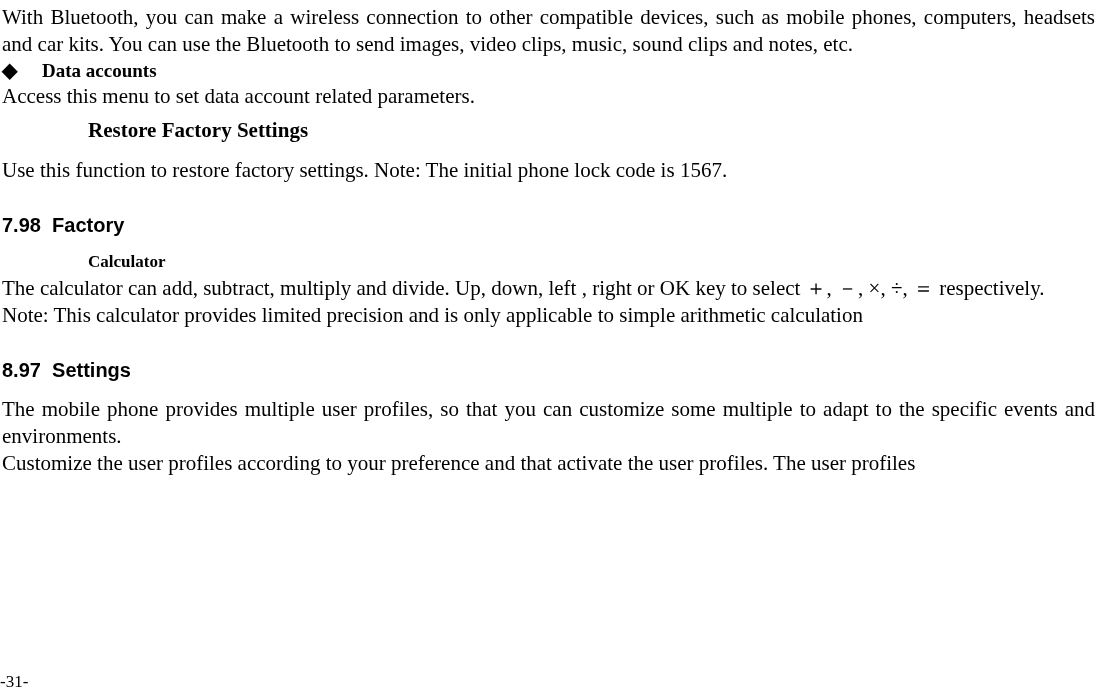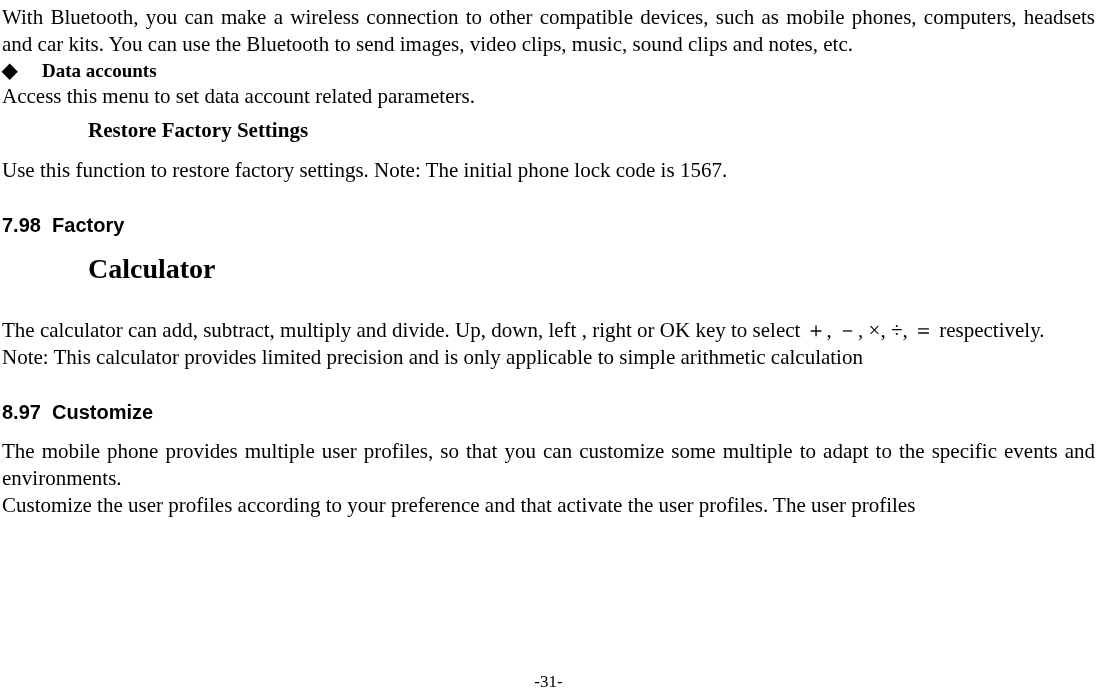--- a/index.html
+++ b/index.html
@@ -38,32 +38,32 @@
     .plain { }
     .section-heading {
       font-family: Arial, Helvetica, sans-serif;
       font-size: 20px;
       font-weight: bold;
       margin-top: 29px;
       margin-bottom: 13px;
     }
     .heading-calc {
       font-weight: bold;
-      font-size: 28px;
+      font-size: 17px;
       margin-top: 13px;
-      margin-bottom: 30px;
+      margin-bottom: 2px;
       padding-left: 86px;
     }
     .calc-para { text-align: justify; }
     .footer {
       position: absolute;
       bottom: 6px;
       left: 0;
       width: 100%;
-      text-align: center;
+      text-align: left;
       font-size: 17px;
       font-family: "Times New Roman", Times, serif;
     }
   </style>
 </head>
 <body>
 
 <p class="para justify">With Bluetooth, you can make a wireless connection to other compatible devices, such as mobile phones, computers, headsets and car kits. You can use the Bluetooth to send images, video clips, music, sound clips and notes, etc.</p>
 
 <div class="bullet-row">
@@ -80,19 +80,19 @@
 <div class="section-heading">
   <span>7.98</span>&nbsp;&nbsp;<span>Factory</span>
 </div>
 
 <div class="heading-calc">Calculator</div>
 
 <p class="para calc-para">The calculator can add, subtract, multiply and divide. Up, down, left , right or OK key to select ＋, －, ×, ÷, ＝ respectively.</p>
 <p class="para plain">Note: This calculator provides limited precision and is only applicable to simple arithmetic calculation</p>
 
 <div class="section-heading">
-  <span>8.97</span>&nbsp;&nbsp;<span>Customize</span>
+  <span>8.97</span>&nbsp;&nbsp;<span>Settings</span>
 </div>
 
 <p class="para justify">The mobile phone provides multiple user profiles, so that you can customize some multiple to adapt to the specific events and environments.</p>
 <p class="para justify">Customize the user profiles according to your preference and that activate the user profiles. The user profiles</p>
 
 <div class="footer">-31-</div>
 
 </body></html>

